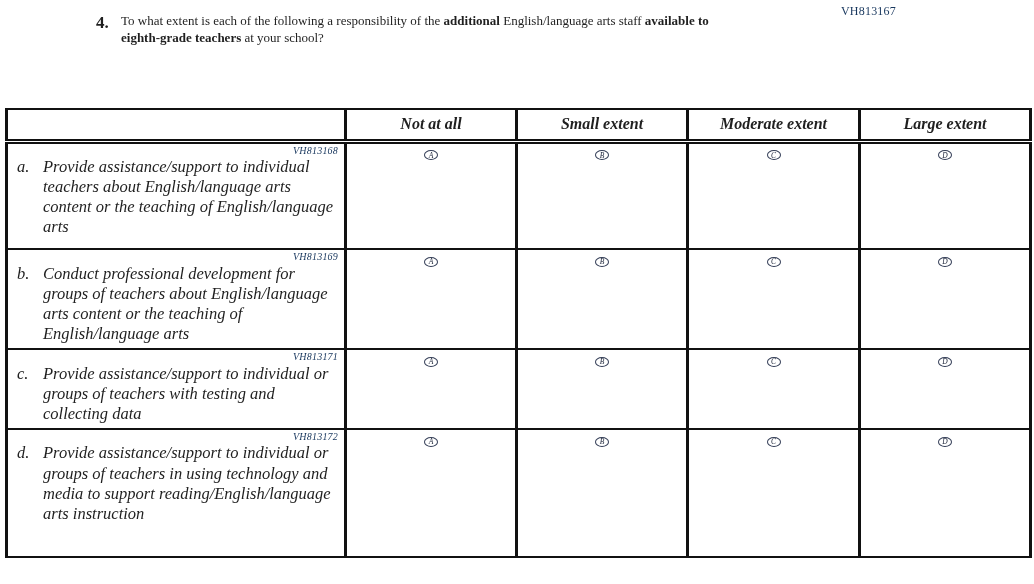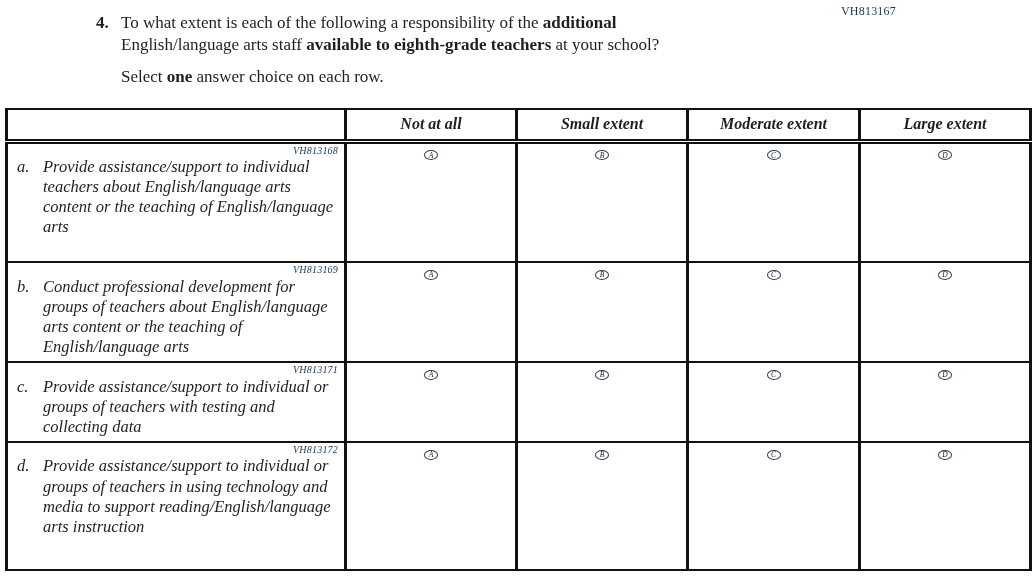--- a/index.html
+++ b/index.html
@@ -18,42 +18,42 @@
     font-size:12px;color:var(--navy);letter-spacing:.2px;
   }
   .question-block{
     position:absolute;top:12px;left:96px;width:640px;
   }
   .q-line{display:flex;}
   .q-num{
     flex:0 0 25px;font-weight:bold;font-size:17px;line-height:1.32;
   }
   .q-text{
-    width:595px;font-size:17px;line-height:1.32;
+    width:595px;font-size:13px;line-height:1.32;
   }
   .q-text .b, .q-instruction .b{font-weight:bold;}
   .q-instruction{
     margin-top:10px;margin-left:25px;font-size:17px;
   }
   table.response-grid{
     position:absolute;left:5px;top:108px;width:1024px;
     border-collapse:collapse;table-layout:fixed;font-style:italic;
   }
   .response-grid th,.response-grid td{
     border:2px solid var(--line);
     border-left-width:3px;border-right-width:3px;
     padding:0;
   }
   .response-grid thead th{
     border-bottom:5px double var(--line);
     font-size:16px;font-weight:bold;height:32px;text-align:center;
     vertical-align:middle;
   }
   .response-grid tbody td{vertical-align:top;}
-  .response-grid tbody tr:nth-child(1) td{height:121px;}
+  .response-grid tbody tr:nth-child(1) td{height:108px;}
   .response-grid tbody tr:nth-child(2) td{height:77px;}
   .response-grid tbody tr:nth-child(3) td{height:60px;}
   .response-grid tbody tr:nth-child(4) td{height:128px;}
   td.stem{padding:1px 6px 4px 9px;}
   .row-code{
     text-align:right;font-size:10px;color:var(--navy);
     line-height:1.15;margin-bottom:1px;letter-spacing:.2px;
   }
   .stem-line{display:flex;font-size:16.5px;line-height:1.22;}
   .item-letter{flex:0 0 26px;}
@@ -69,21 +69,20 @@
 </head>
 <body style="--navy: #17365d; --ink: #1f1f1f; --line: #111111;">
 
 <div class="form-code-top">VH813167</div>
 
 <div class="question-block">
   <div class="q-line">
     <span class="q-num">4.</span>
     <div class="q-text"><span>To what extent is each of the following a responsibility of the </span><span class="b">additional</span><span> English/language arts staff </span><span class="b">available to eighth-grade teachers</span><span> at your school?</span></div>
   </div>
-  <div class="q-instruction"><span>Select </span><span class="b">one</span><span> answer choice on each row.</span></div>
 </div>
 
 <table class="response-grid">
   <colgroup>
     <col style="width:339px">
     <col style="width:171px">
     <col style="width:171px">
     <col style="width:172px">
     <col style="width:171px">
   </colgroup>

